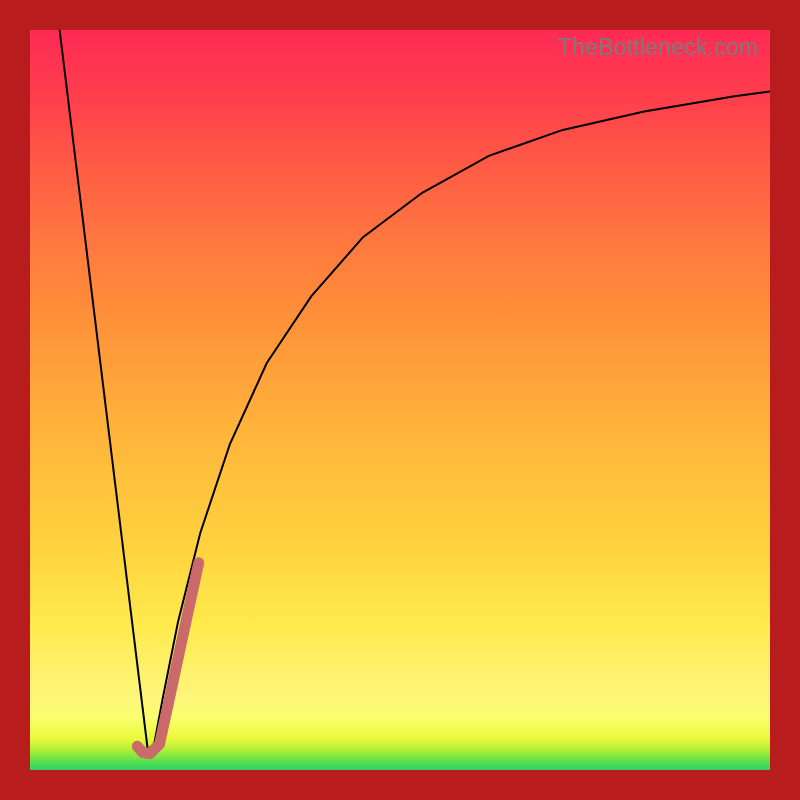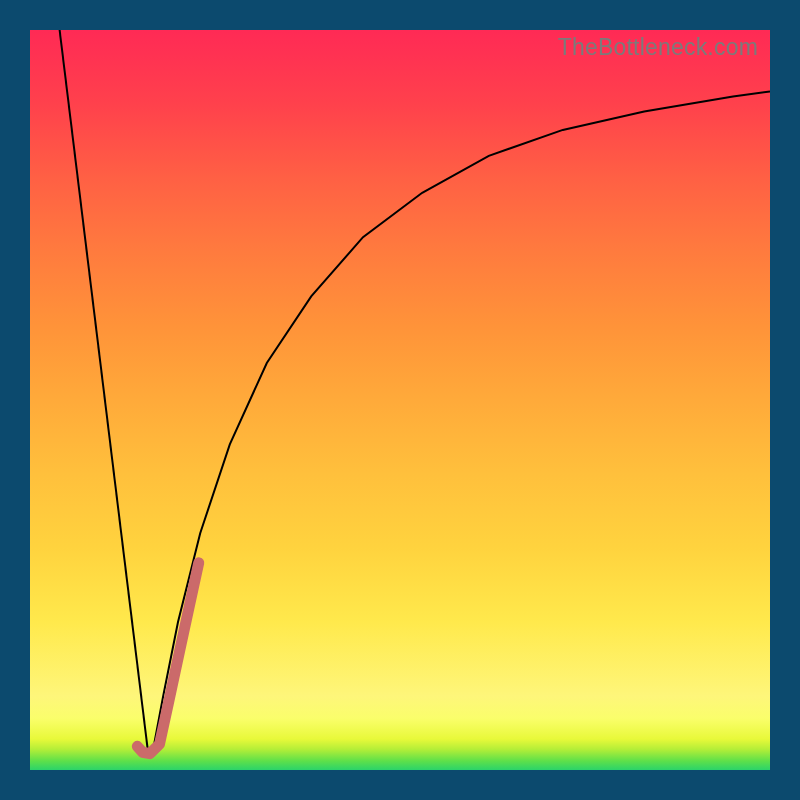--- a/index.html
+++ b/index.html
@@ -10,21 +10,21 @@
     background: #000;
     overflow: hidden;
     font-family: Arial, sans-serif;
   }
   .frame {
     position: absolute;
     left: 0;
     top: 0;
     width: 800px;
     height: 800px;
-    background: #0c4a6e;
+    background: #b91c1c;
   }
   .plot {
     position: absolute;
     left: 30px;
     top: 30px;
     width: 740px;
     height: 740px;
     
     background: linear-gradient(to top,
       #2bd36a 0%,

